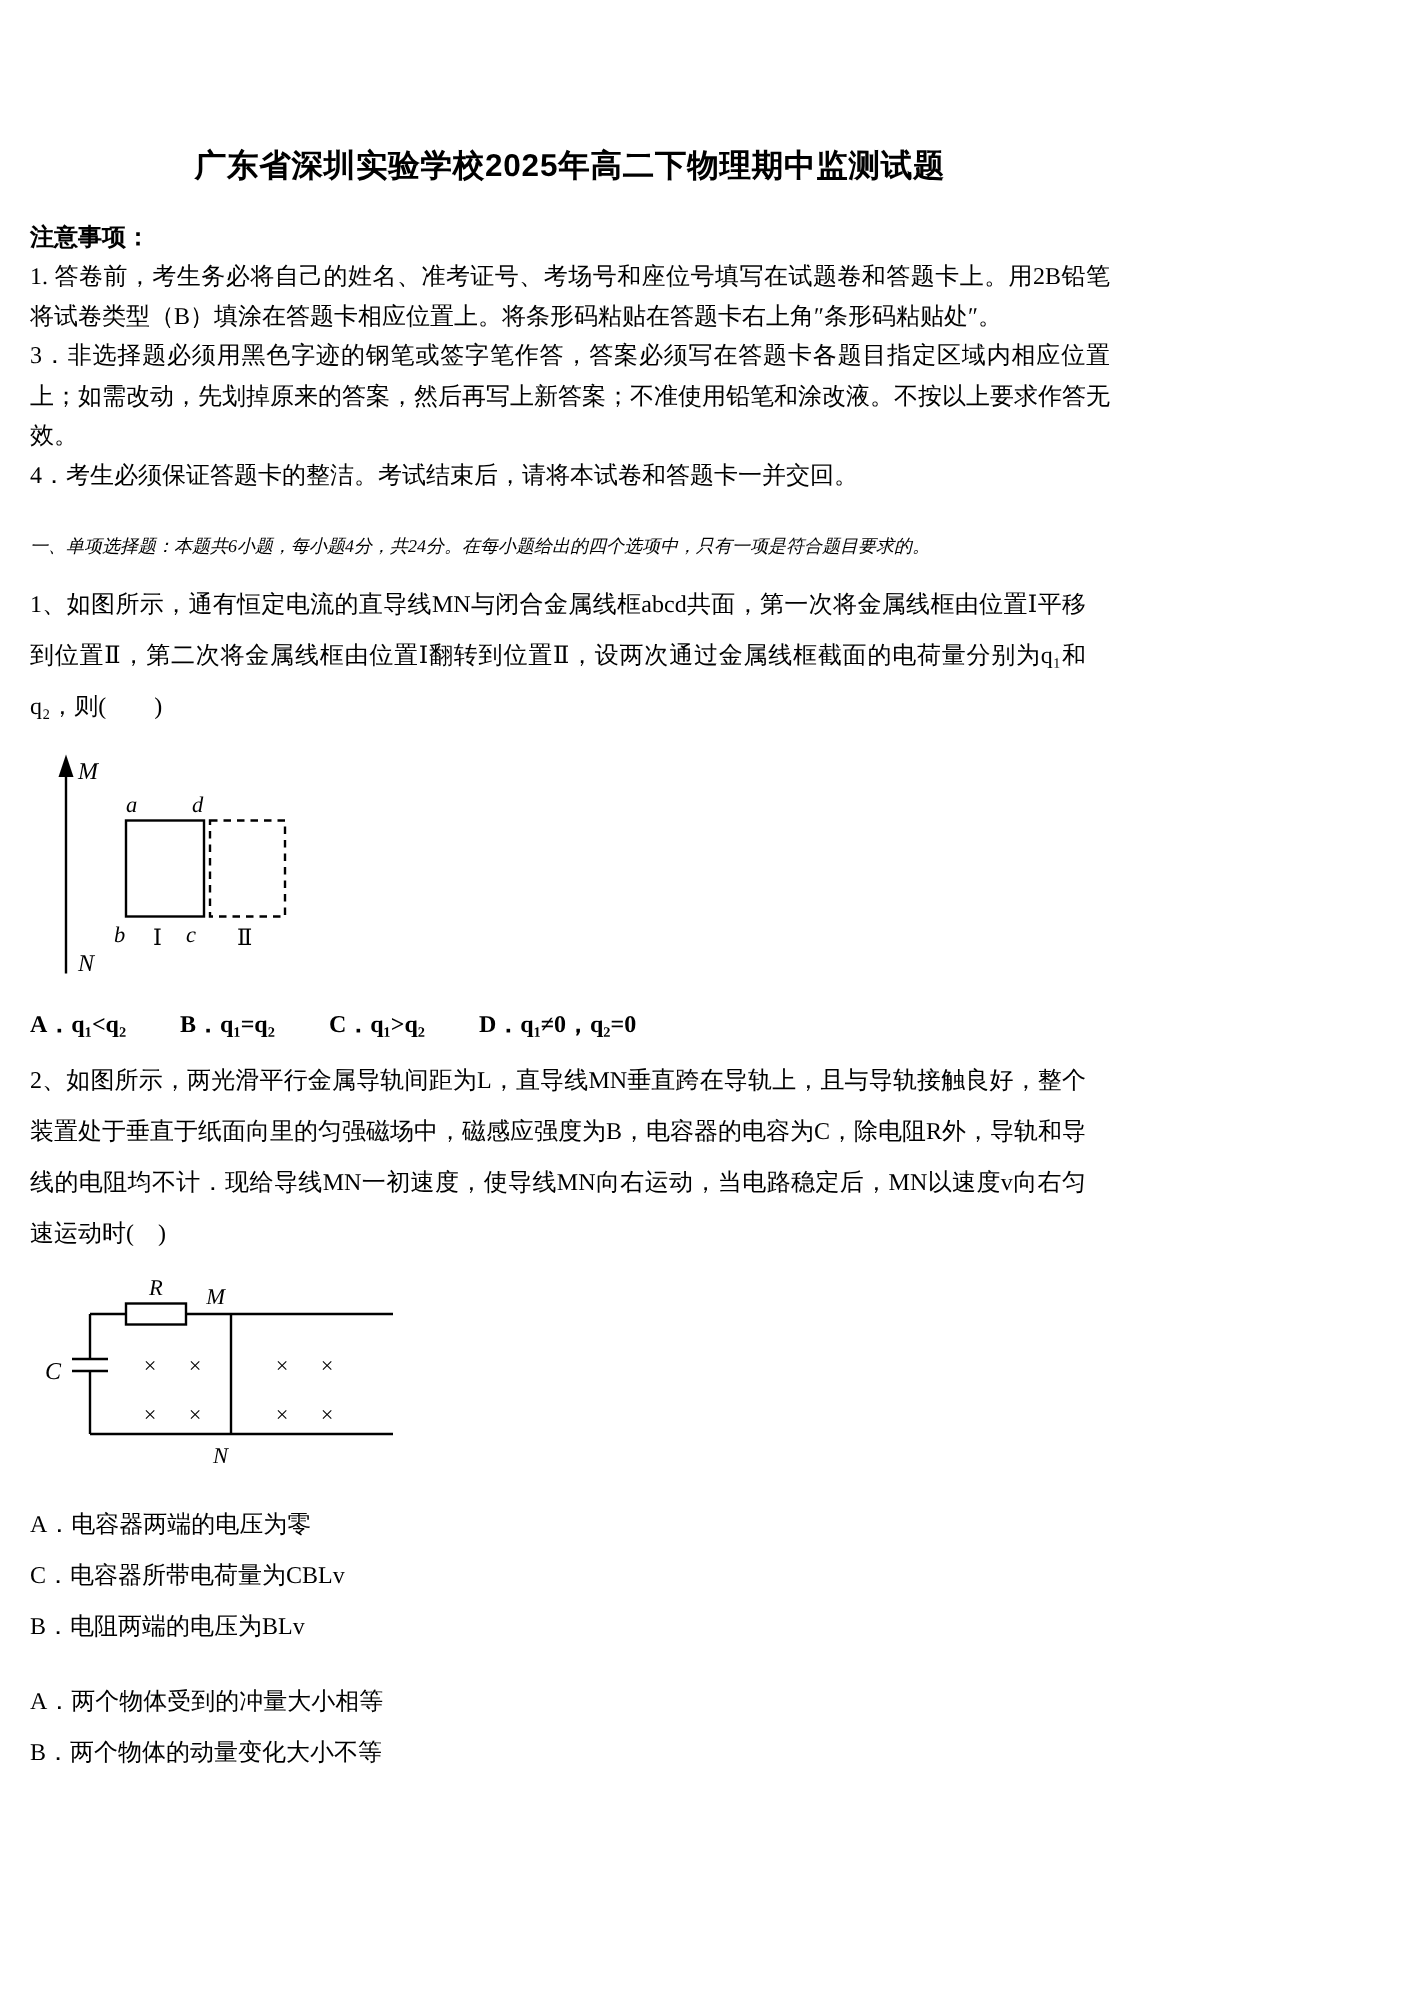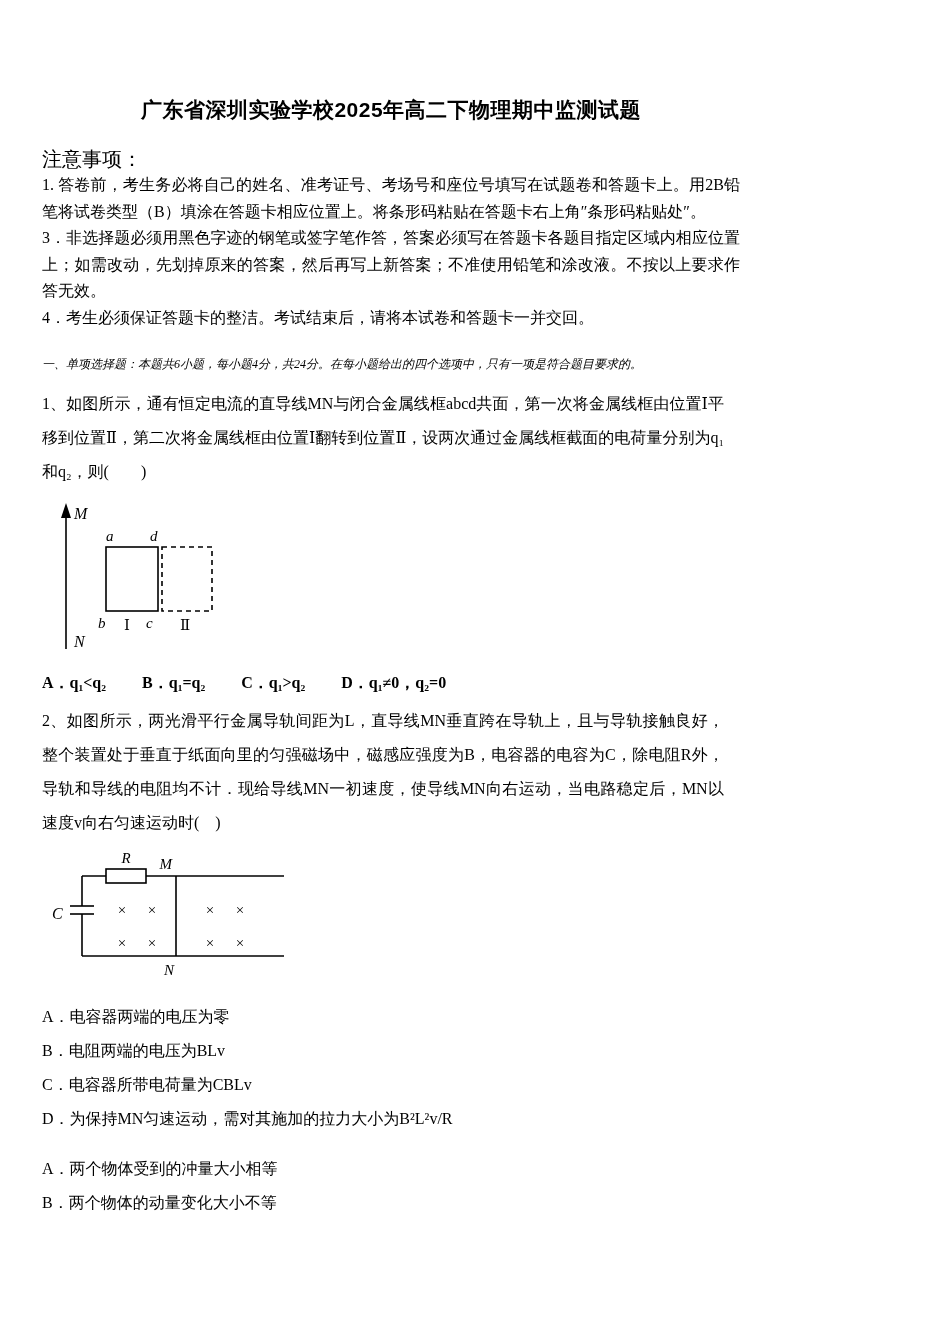--- a/index.html
+++ b/index.html
@@ -1,19 +1,19 @@
 <!DOCTYPE html>
 <html><head>
 <meta charset="utf-8">
 <style>
   html, body { margin: 0; padding: 0; background: #ffffff; }
   body { width: 950px; color: #000; font-family: "Liberation Serif", "DejaVu Serif", serif; }
-  .page { width: 780px; height: 1344px; box-sizing: border-box; padding: 96px 40px 30px 42px; overflow: hidden; background: #fff; }
+  .page { width: 780px; height: 1344px; box-sizing: border-box; padding: 96px 40px 30px 20px; overflow: hidden; background: #fff; }
   .title { font-family: "Liberation Sans", "DejaVu Sans", sans-serif; font-size: 21px; font-weight: 700; text-align: center; margin: 0 0 22px 0; letter-spacing: 0.5px; }
-  .notice-heading { font-size: 20px; line-height: 26px; }
+  .notice-heading { font-size: 16px; line-height: 26px; font-weight: bold; }
   .notice p { margin: 0; font-size: 16px; line-height: 26.5px; text-align: justify; }
   .section-heading { margin: 20px 0 0 0; font-size: 12px; line-height: 26px; text-align: justify; font-style: italic; }
   .q-text { margin: 10px 16px 0 0; font-size: 16px; line-height: 34px; text-align: justify; }
   .fig { display: block; margin: 8px 0 2px 2px; }
   .options-inline { margin: 14px 0 0 0; font-size: 16px; font-weight: 600; }
   .options-inline span { margin-right: 32px; }
   .options-block { margin-top: 16px; }
   .option-line { margin: 0; font-size: 16px; line-height: 34px; font-weight: 400; }
   svg text { font-family: "Liberation Serif", "DejaVu Serif", serif; fill: #000; }
   svg .it { font-style: italic; }
@@ -85,23 +85,22 @@
       <text x="166" y="67" font-size="15" text-anchor="middle">×</text>
       <text x="196" y="67" font-size="15" text-anchor="middle">×</text>
       <text x="78" y="100" font-size="15" text-anchor="middle">×</text>
       <text x="108" y="100" font-size="15" text-anchor="middle">×</text>
       <text x="166" y="100" font-size="15" text-anchor="middle">×</text>
       <text x="196" y="100" font-size="15" text-anchor="middle">×</text>
     </svg>
 
     <div class="options-block">
       <p class="option-line">A．电容器两端的电压为零</p>
+      <p class="option-line">C．电容器所带电荷量为CBLv</p>
       <p class="option-line">B．电阻两端的电压为BLv</p>
-      <p class="option-line">C．电容器所带电荷量为CBLv</p>
-      <p class="option-line">D．为保持MN匀速运动，需对其施加的拉力大小为B²L²v/R</p>
     </div>
   </section>
 
   <section>
     <div class="options-block">
       <p class="option-line">A．两个物体受到的冲量大小相等</p>
       <p class="option-line">B．两个物体的动量变化大小不等</p>
     </div>
   </section>
 

